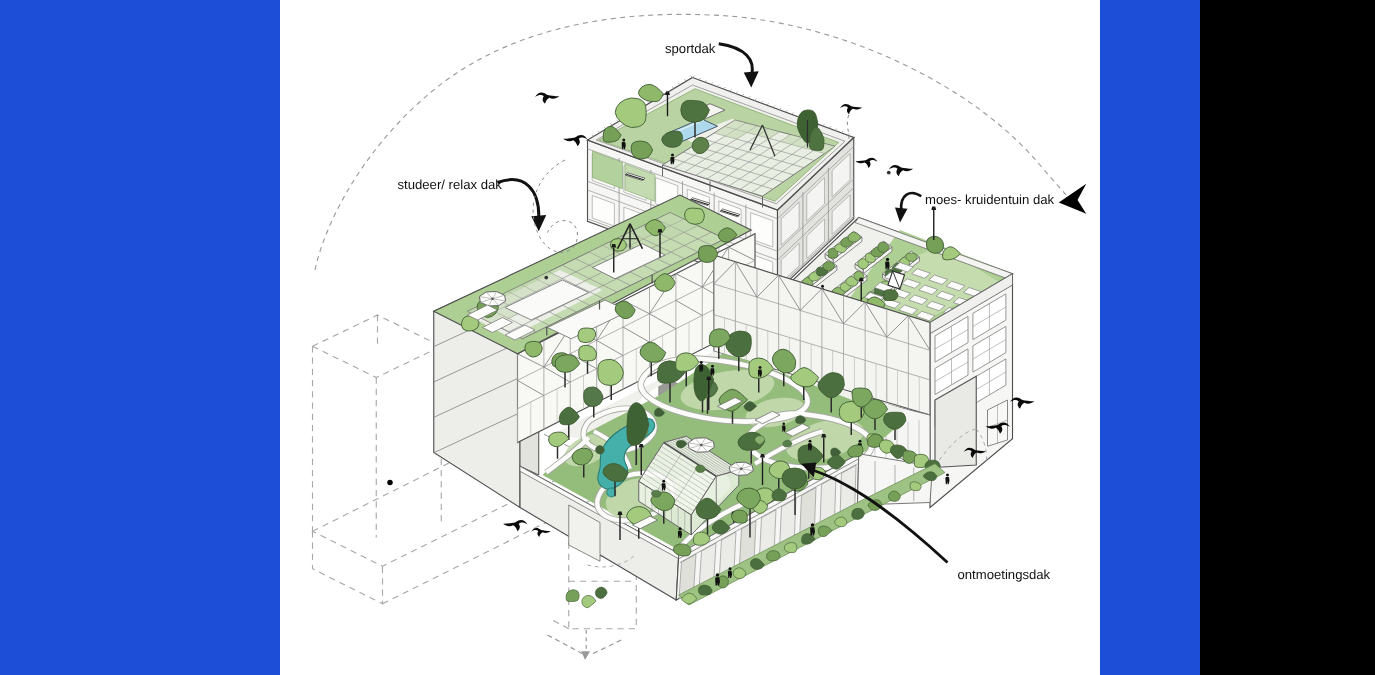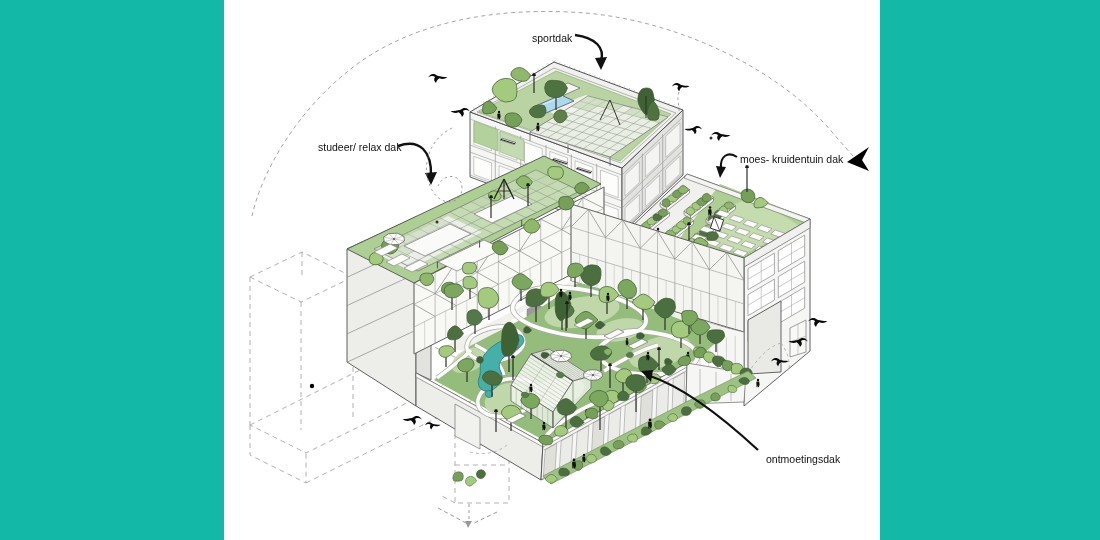--- a/index.html
+++ b/index.html
@@ -1,16 +1,16 @@
 <!DOCTYPE html>
 <html><head>
 <meta charset="utf-8">
 <style>
   html,body { margin:0; padding:0; background:#000; }
-  #stage { position:relative; width:1100px; height:540px; background:#14b8a6;
+  #stage { position:relative; width:960px; height:540px; background:#1d4ed8;
            font-family:"Liberation Sans", sans-serif; overflow:hidden;text-align:right; }
   svg { position:absolute; top:0; left:0; }
   text { font-family:"Liberation Sans", sans-serif; }
 </style>
 </head>
 <body>
 
 <div id="stage">
 <svg width="1100" height="540" viewBox="0 0 1100 540">
 

